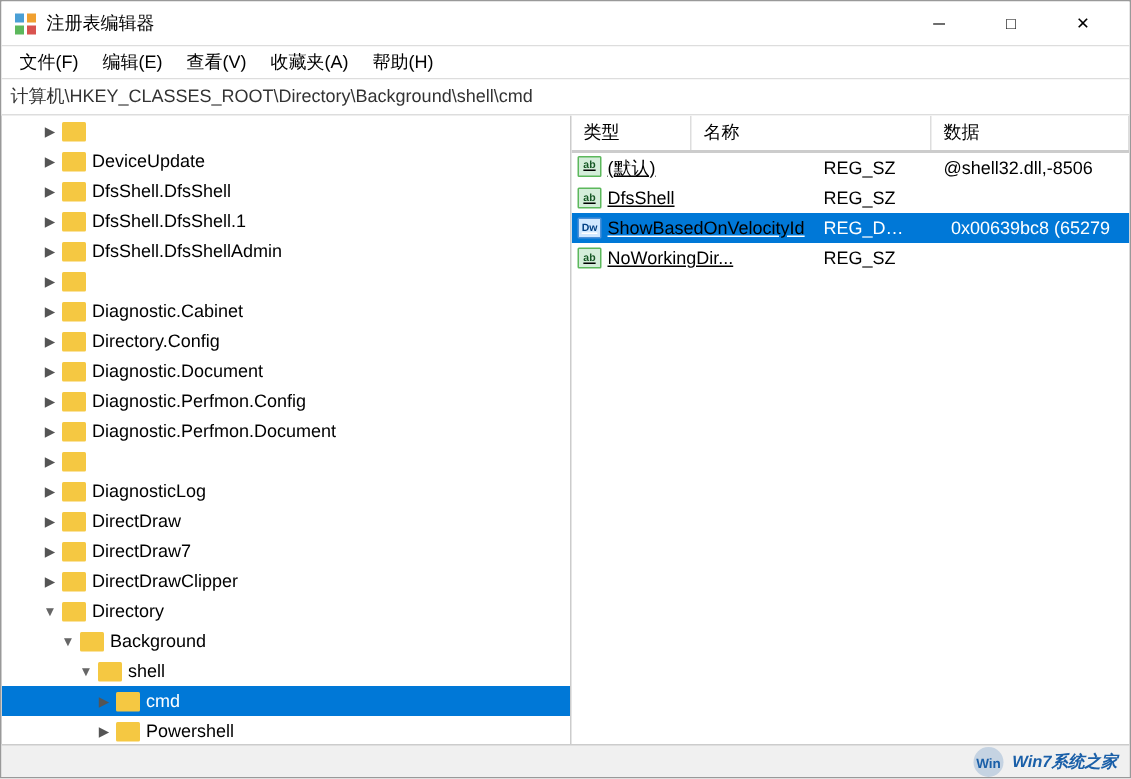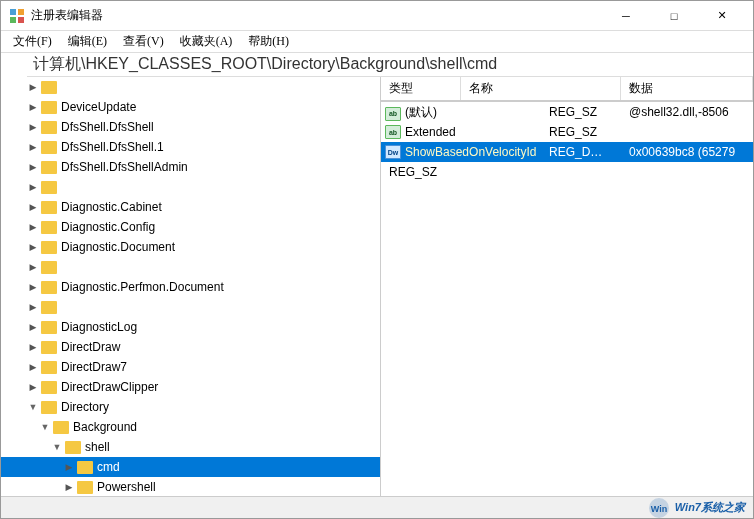--- a/index.html
+++ b/index.html
@@ -70,32 +70,30 @@
       align-items: center;
       padding: 0 4px;
       border-bottom: 1px solid #ddd;
       background: #fff;
     }
 
     .menu-item {
       padding: 2px 8px;
       cursor: pointer;
       font-size: 12px;
-      font-family: Liberation Serif, serif;
     }
 
     .address-bar {
       height: 24px;
       display: flex;
       align-items: center;
       padding: 0 6px;
       border-bottom: 1px solid #ddd;
       background: #fff;
-      font-size: 16px;
-      margin-left: 26px;
+      font-size: 12px;
     }
 
     .address-label {
       color: #333;
       white-space: nowrap;
     }
 
     .main-content {
       display: flex;
       flex: 1;
@@ -211,23 +209,24 @@
 
     .reg-icon-dword {
       background: #d0e8ff;
       color: #004085;
       border: 1px solid #4a90d9;
       font-size: 7px;
     }
 
     .value-name-cell {
       display: flex;
-      align-items: flex-end;
+      align-items: flex-start;
       width: 160px;
       padding: 2px 4px;
+      text-decoration: underline;
     }
 
     
     .status-bar {
       height: 22px;
       background: #f0f0f0;
       border-top: 1px solid #ccc;
       display: flex;
       align-items: center;
     }
@@ -338,30 +337,31 @@
             <span style="display: inline-block; width: 16px; height: 13px; background: rgb(245, 200, 66); border-radius: 1px; margin-right: 4px; flex-shrink: 0; position: relative; vertical-align: middle;"></span>
           </div>
           <div class="tree-item" style="padding-left: 24px;">
             <span class="tree-arrow" style="color: rgb(85, 85, 85);">▶</span>
             <span style="display: inline-block; width: 16px; height: 13px; background: rgb(245, 200, 66); border-radius: 1px; margin-right: 4px; flex-shrink: 0; position: relative; vertical-align: middle;"></span>
             <span class="tree-label">Diagnostic.Cabinet</span>
           </div>
           <div class="tree-item" style="padding-left: 24px;">
             <span class="tree-arrow" style="color: rgb(85, 85, 85);">▶</span>
             <span style="display: inline-block; width: 16px; height: 13px; background: rgb(245, 200, 66); border-radius: 1px; margin-right: 4px; flex-shrink: 0; position: relative; vertical-align: middle;"></span>
-            <span class="tree-label">Diagnostic.Config</span>
+            <span class="tree-label">Directory.Config</span>
           </div>
           <div class="tree-item" style="padding-left: 24px;">
             <span class="tree-arrow" style="color: rgb(85, 85, 85);">▶</span>
             <span style="display: inline-block; width: 16px; height: 13px; background: rgb(245, 200, 66); border-radius: 1px; margin-right: 4px; flex-shrink: 0; position: relative; vertical-align: middle;"></span>
             <span class="tree-label">Diagnostic.Document</span>
           </div>
           <div class="tree-item" style="padding-left: 24px;">
             <span class="tree-arrow" style="color: rgb(85, 85, 85);">▶</span>
             <span style="display: inline-block; width: 16px; height: 13px; background: rgb(245, 200, 66); border-radius: 1px; margin-right: 4px; flex-shrink: 0; position: relative; vertical-align: middle;"></span>
+            <span class="tree-label">Diagnostic.Perfmon.Config</span>
           </div>
           <div class="tree-item" style="padding-left: 24px;">
             <span class="tree-arrow" style="color: rgb(85, 85, 85);">▶</span>
             <span style="display: inline-block; width: 16px; height: 13px; background: rgb(245, 200, 66); border-radius: 1px; margin-right: 4px; flex-shrink: 0; position: relative; vertical-align: middle;"></span>
             <span class="tree-label">Diagnostic.Perfmon.Document</span>
           </div>
           <div class="tree-item" style="padding-left: 24px;">
             <span class="tree-arrow" style="color: rgb(85, 85, 85);">▶</span>
             <span style="display: inline-block; width: 16px; height: 13px; background: rgb(245, 200, 66); border-radius: 1px; margin-right: 4px; flex-shrink: 0; position: relative; vertical-align: middle;"></span>
           </div>
@@ -425,34 +425,38 @@
               <div class="value-name-cell">
                 <span class="reg-icon reg-icon-ab">ab</span>
                 <span>(默认)</span>
               </div>
               <div class="value-cell col-type" style="width: 80px;">REG_SZ</div>
               <div class="value-cell col-data" style="flex: 1 1 0%;">@shell32.dll,-8506</div>
             </div>
             <div class="value-row">
               <div class="value-name-cell">
                 <span class="reg-icon reg-icon-ab">ab</span>
-                <span>Extended</span>
+                <span>DfsShell</span>
               </div>
               <div class="value-cell col-type" style="width: 80px;">REG_SZ</div>
               <div class="value-cell col-data" style="flex: 1 1 0%;"></div>
             </div>
             <div class="value-row selected">
               <div class="value-name-cell">
                 <span class="reg-icon reg-icon-dword">Dw</span>
-                <span style="color: #fef9c3;">ShowBasedOnVelocityId</span>
+                <span style="color: #000000;">ShowBasedOnVelocityId</span>
               </div>
               <div class="value-cell col-type" style="width: 80px;">REG_DWORD</div>
-              <div class="value-cell col-data" style="flex: 1 1 0%;">0x00639bc8 (65279</div>
+              <div class="value-cell col-data" style="flex: 1 1 0%; text-align: center;">0x00639bc8 (65279</div>
             </div>
             <div class="value-row">
+              <div class="value-name-cell">
+                <span class="reg-icon reg-icon-ab">ab</span>
+                <span>NoWorkingDir...</span>
+              </div>
               <div class="value-cell col-type" style="width: 80px;">REG_SZ</div>
               <div class="value-cell col-data" style="flex: 1 1 0%;"></div>
             </div>
           </div>
       </div>
     </div>
   </div>
 
   <div class="status-bar">
     <div class="status-left"></div>

